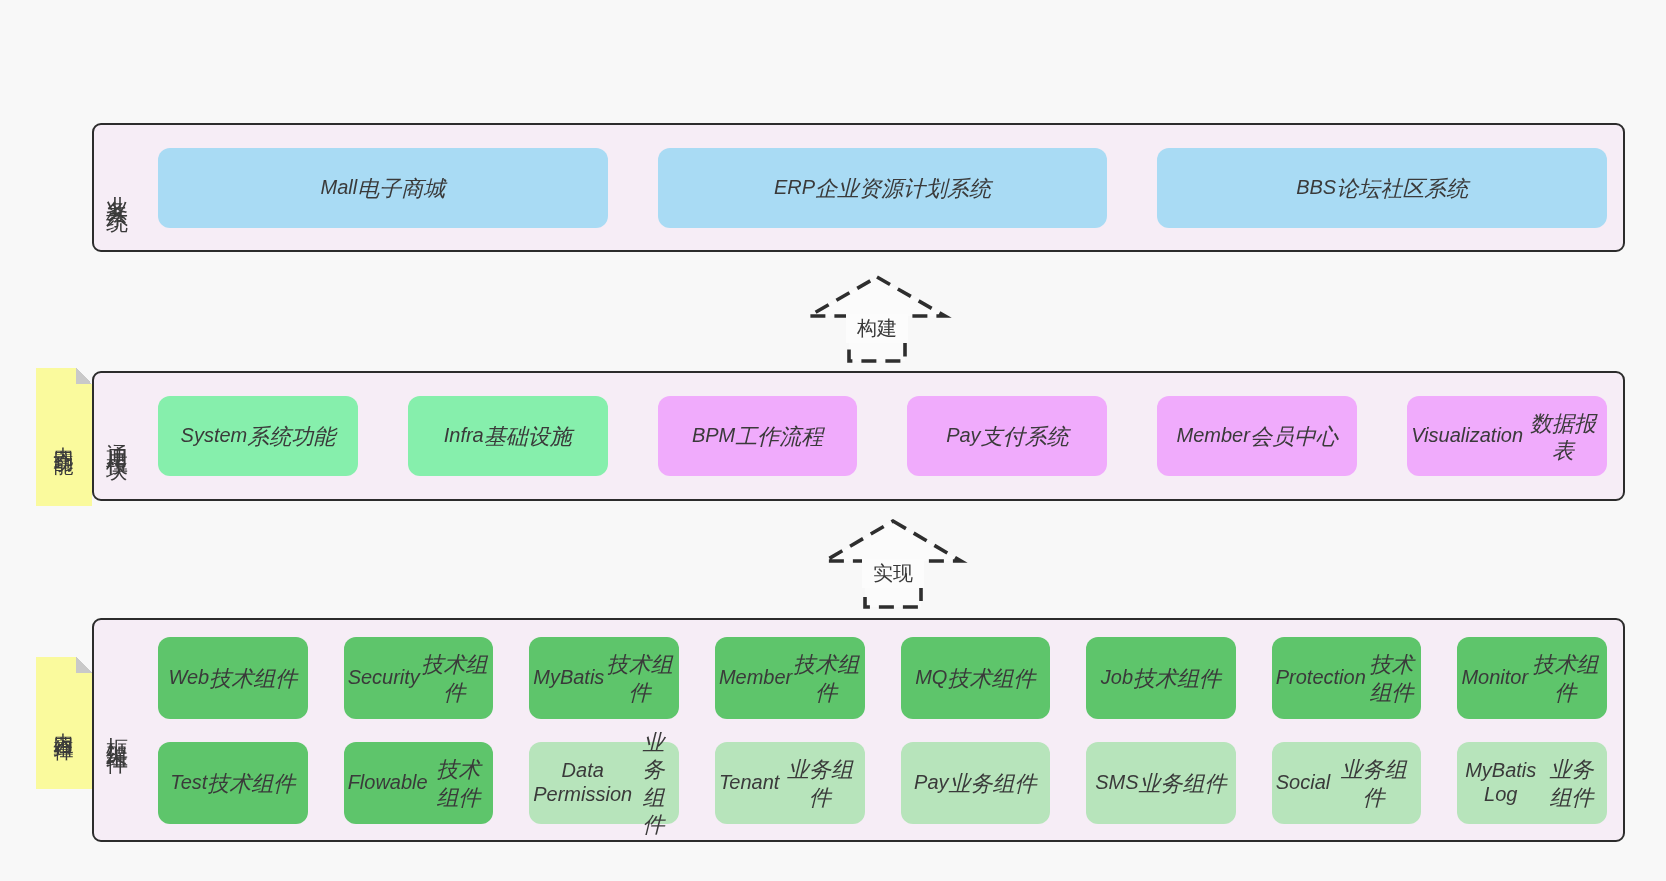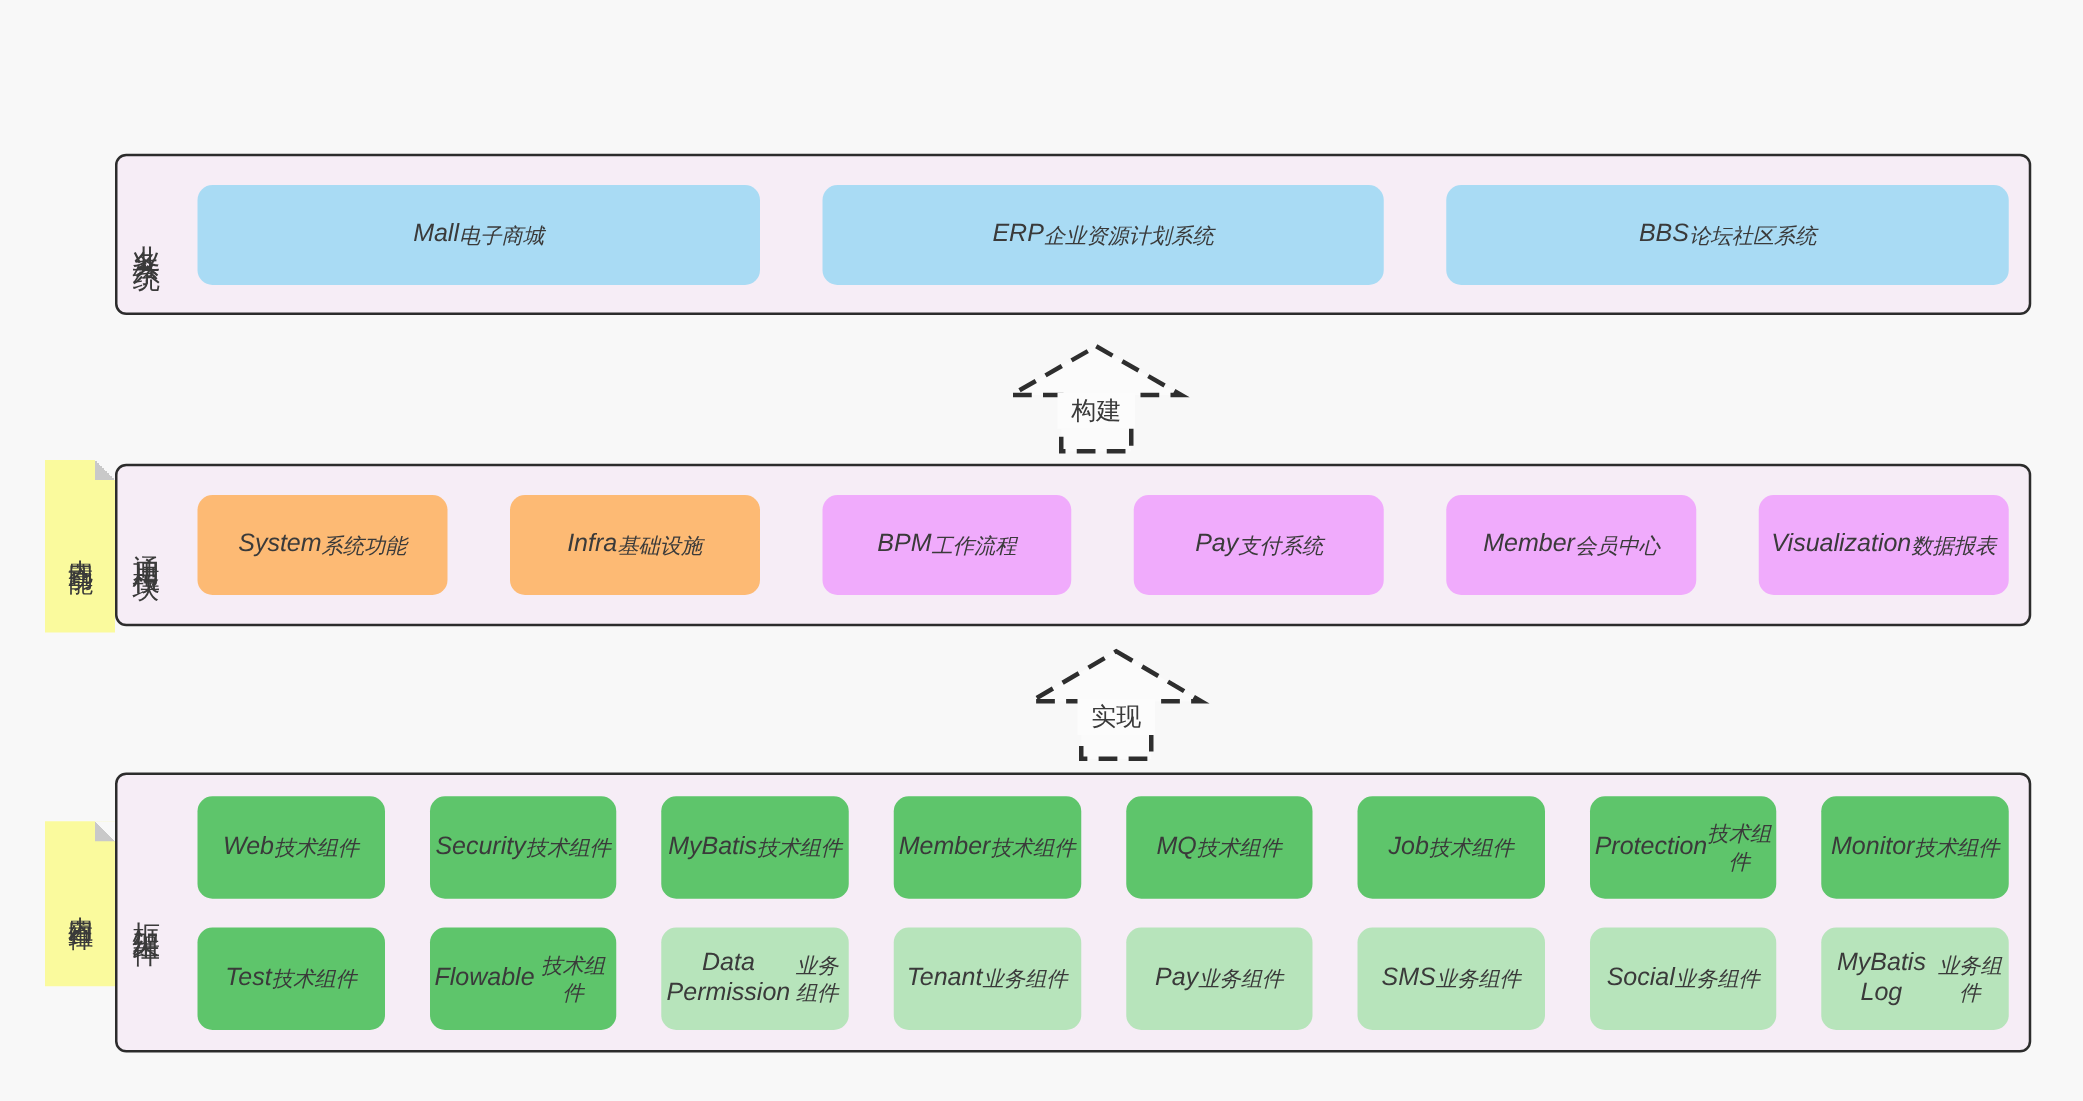--- a/index.html
+++ b/index.html
@@ -25,23 +25,23 @@
   .rows{flex:1;display:flex;flex-direction:column;gap:23px;margin:0 16px 0 30px;}
   .row{display:flex;gap:36px;}
   .box{
     flex:1;height:80px;border-radius:12px;padding:2px 4px;box-sizing:border-box;
     display:flex;align-items:center;justify-content:center;
     text-align:center;
     font-style:italic;
   }
   .row .box{height:82px;}
   .box .title{font-size:20px;line-height:1.18;}
-  .box .sub{font-size:17px;line-height:1.25;margin-top:2px;}
+  .box .sub{font-size:22px;line-height:1.25;margin-top:2px;}
   .v-blue{background:#a9dbf4;}
-  .v-red{background:#fdba74;}
+  .v-red{background:#86efac;}
   .v-pink{background:#f0abfc;}
   .v-gd{background:#5ec56b;}
   .v-gl{background:#b7e4bb;}
   .sticky{
     position:absolute;left:36px;width:56px;background:#fafa9d;
     display:flex;align-items:center;justify-content:center;
   }
   #sticky-functions{top:368px;height:138px;}
   #sticky-components{top:657px;height:132px;}
   .sticky::before{

